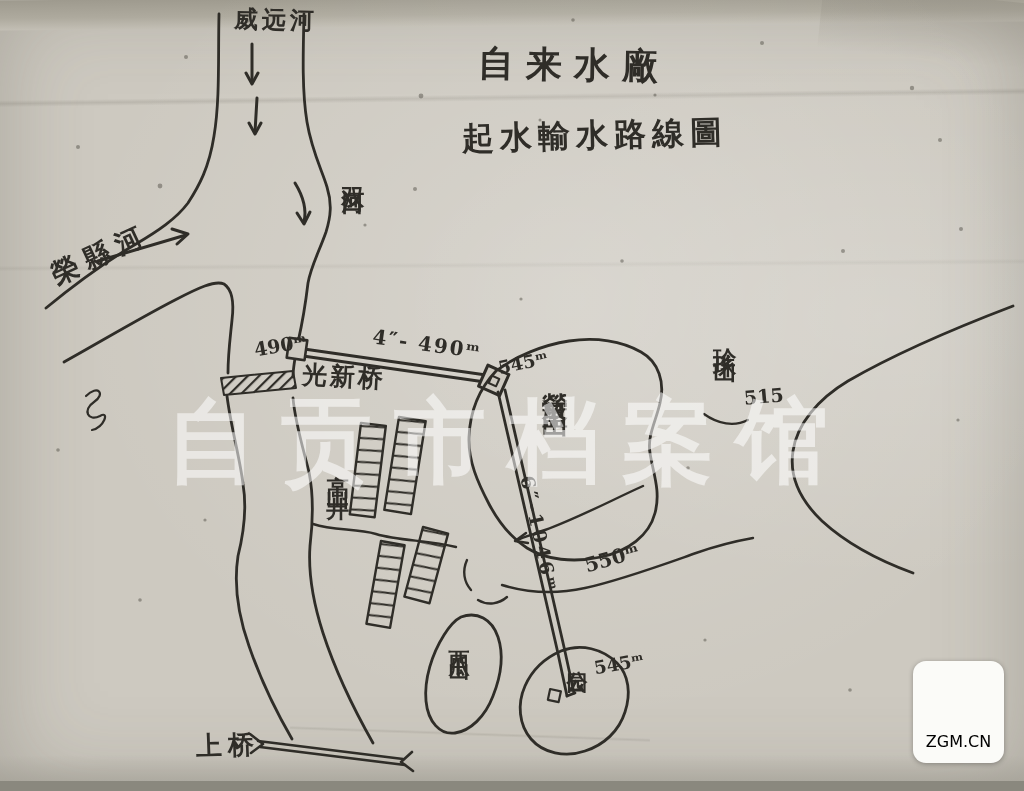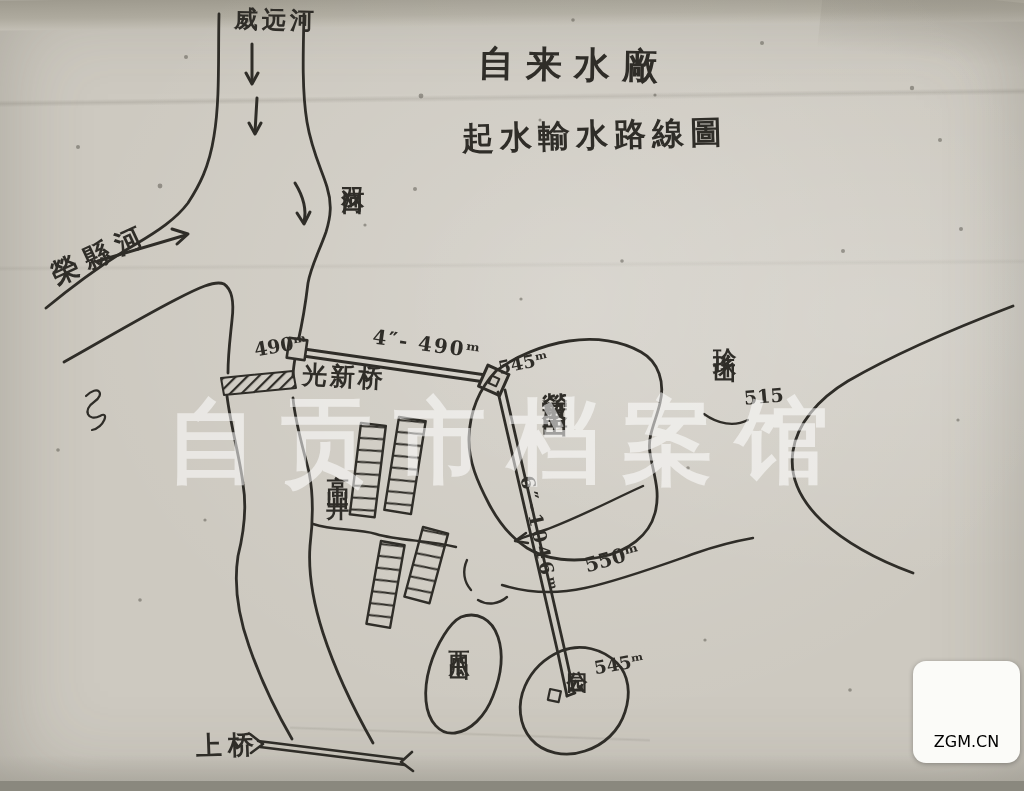--- a/index.html
+++ b/index.html
@@ -31,21 +31,21 @@
   .highlight{left:0;top:0;width:1024px;height:791px;
     background:radial-gradient(ellipse at 56% 38%,rgba(255,255,255,.20),rgba(255,255,255,0) 62%),
                radial-gradient(ellipse at 86% 40%,rgba(255,255,255,.14),rgba(255,255,255,0) 40%);}
   svg.ink{position:absolute;left:0;top:0;}
   .lbl{position:absolute;color:#2f2d28;font-family:"DejaVu Serif","DejaVu Sans",serif;
        font-weight:700;white-space:nowrap;line-height:1.05;}
   .v{writing-mode:vertical-rl;text-orientation:upright;}
   .watermark{position:absolute;left:166px;top:380px;font-size:92px;letter-spacing:22px;
     color:rgba(255,255,255,.55);font-weight:700;white-space:nowrap;
     font-family:Liberation Sans, sans-serif;}
-  .badge{position:absolute;left:913px;top:661px;width:107px;height:102px;background:#fbfbf8;
+  .badge{position:absolute;left:913px;top:661px;width:91px;height:102px;background:#fbfbf8;
     border-radius:13px;box-shadow:0 1px 5px rgba(0,0,0,.3);text-align:center;}
   .logo-outer{position:relative;width:56px;height:56px;margin:10px auto 5px auto;
     background:linear-gradient(135deg,#f express 2px;{}}
   .logo-outer{background:linear-gradient(135deg,#f2564c,#d6362c);}
   .logo-inner{position:absolute;left:11px;top:11px;width:29px;height:29px;background:#fff;}
   .logo-orange{position:absolute;left:11px;top:25px;width:15px;height:15px;
     background:linear-gradient(180deg,#fcb83f,#f5871c);}
   .logo-redsq{position:absolute;left:30px;top:29px;width:11px;height:11px;background:#d6362c;}
   .badge-text{font-size:17px;font-weight:700;font-family:"DejaVu Sans",sans-serif;letter-spacing:.5px;}
   .brand{color:#e23c34;} .tld{color:#2c2c2c;}

